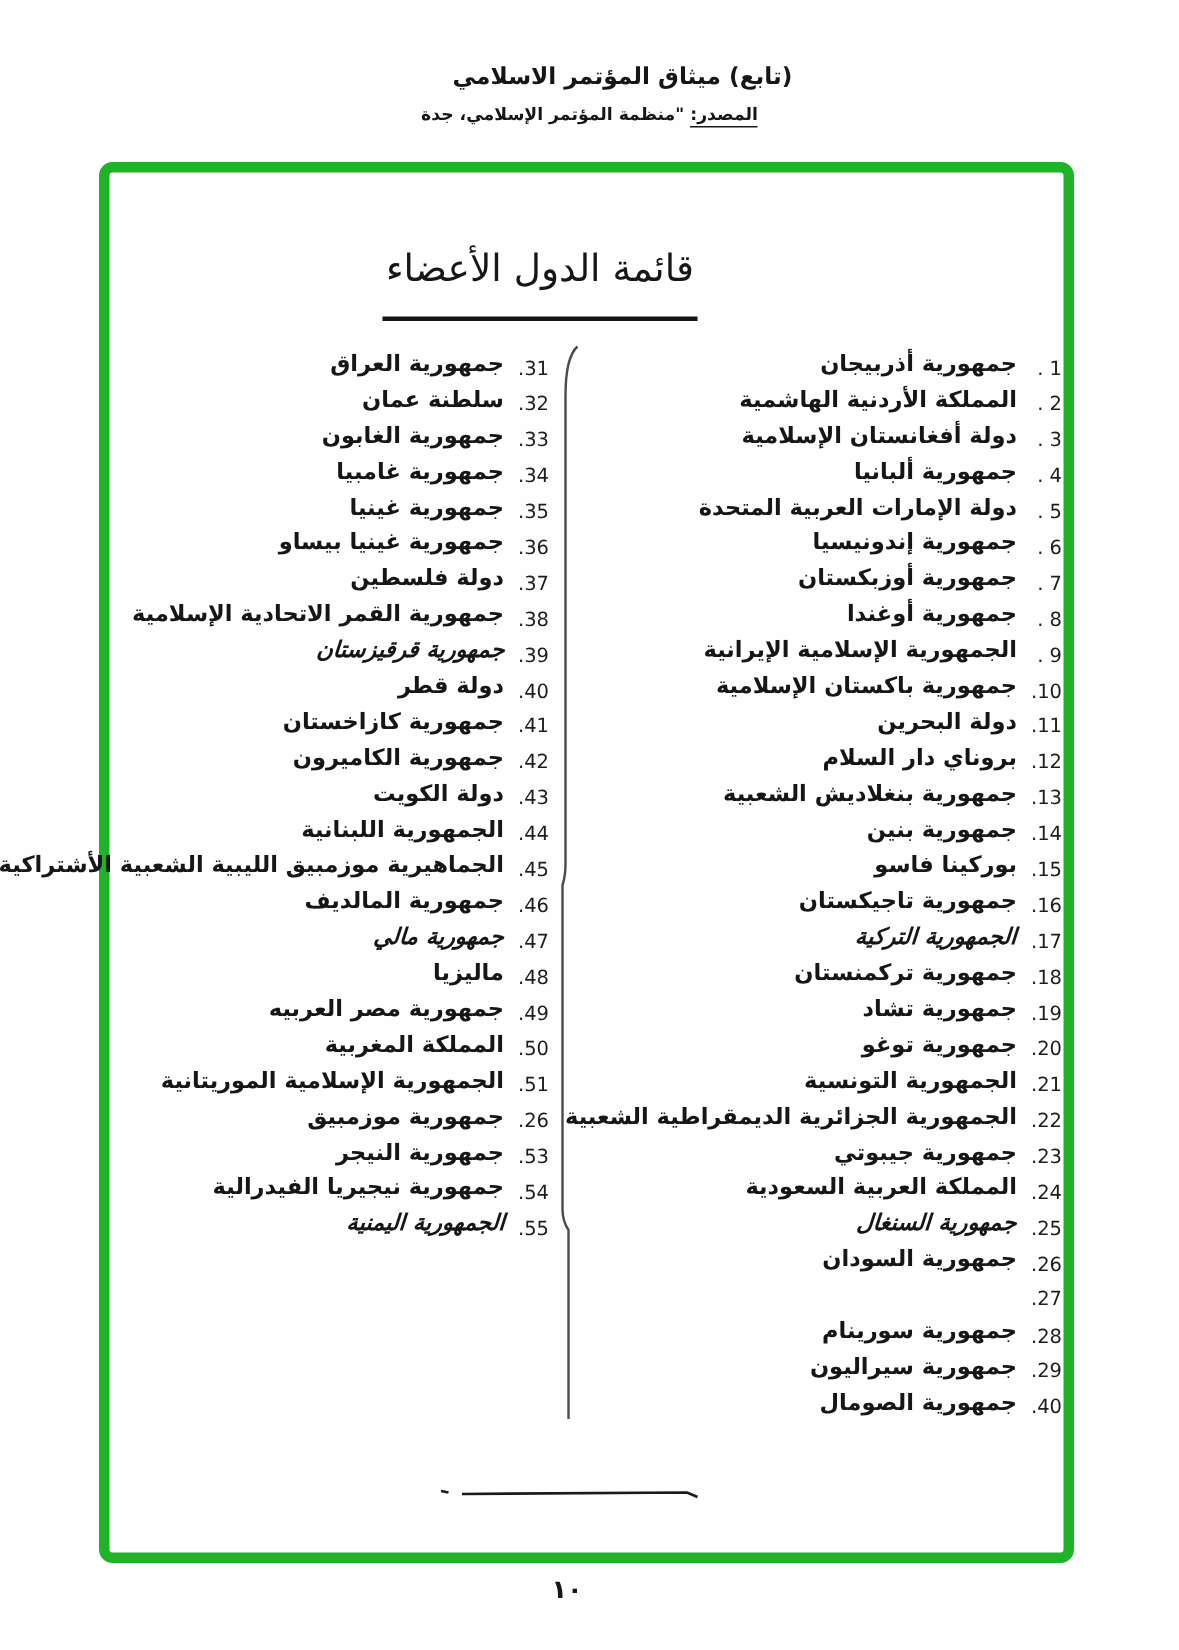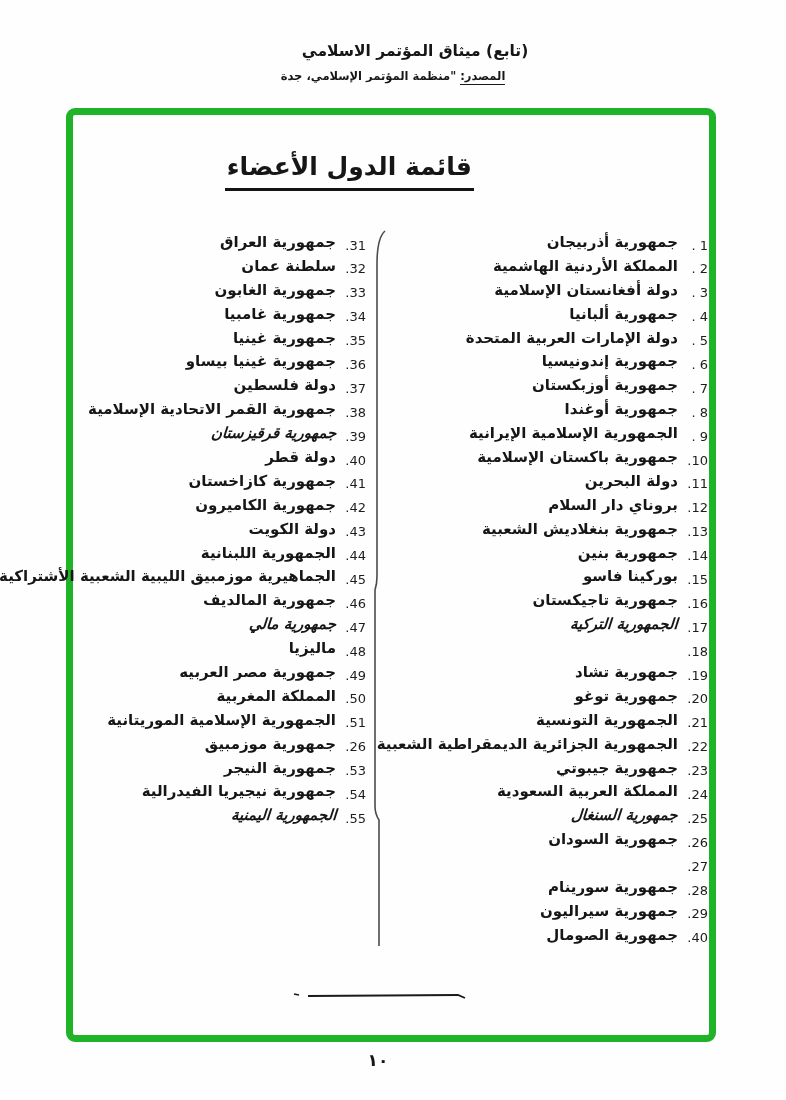--- a/index.html
+++ b/index.html
@@ -49,24 +49,25 @@
   .list-title-wrap {
     position: absolute;
     left: 246px; top: 152px;
     width: 228px;
     text-align: center;
     direction: rtl;
   }
   .list-title {
     display: inline-block;
     font-size: 25px;
-    font-weight: 700;
-    padding: 0 2px 7px 2px;
+    font-weight: 400;
+    padding: 0 2px 18px 2px;
     border-bottom: 3px solid #141414;
     white-space: nowrap;
+    margin-top: 12px;
   }
   
   .member-col {
     position: absolute;
     top: 231px;
     direction: rtl;
   }
   .member-col.right { right: 78px;  width: 322px; }
   .member-col.left  { right: 420px; width: 334px; }
   .entry {
@@ -220,20 +221,21 @@
     <span class="name">جمهورية تاجيكستان</span>
   </div>
 
   <div class="entry">
     <span class="num">17.</span>
     <span class="name italic">الجمهورية التركية</span>
   </div>
 
   <div class="entry">
     <span class="num">18.</span>
+    <span class="name">جمهورية تركمنستان</span>
   </div>
 
   <div class="entry">
     <span class="num">19.</span>
     <span class="name">جمهورية تشاد</span>
   </div>
 
   <div class="entry">
     <span class="num">20.</span>
     <span class="name">جمهورية توغو</span>

